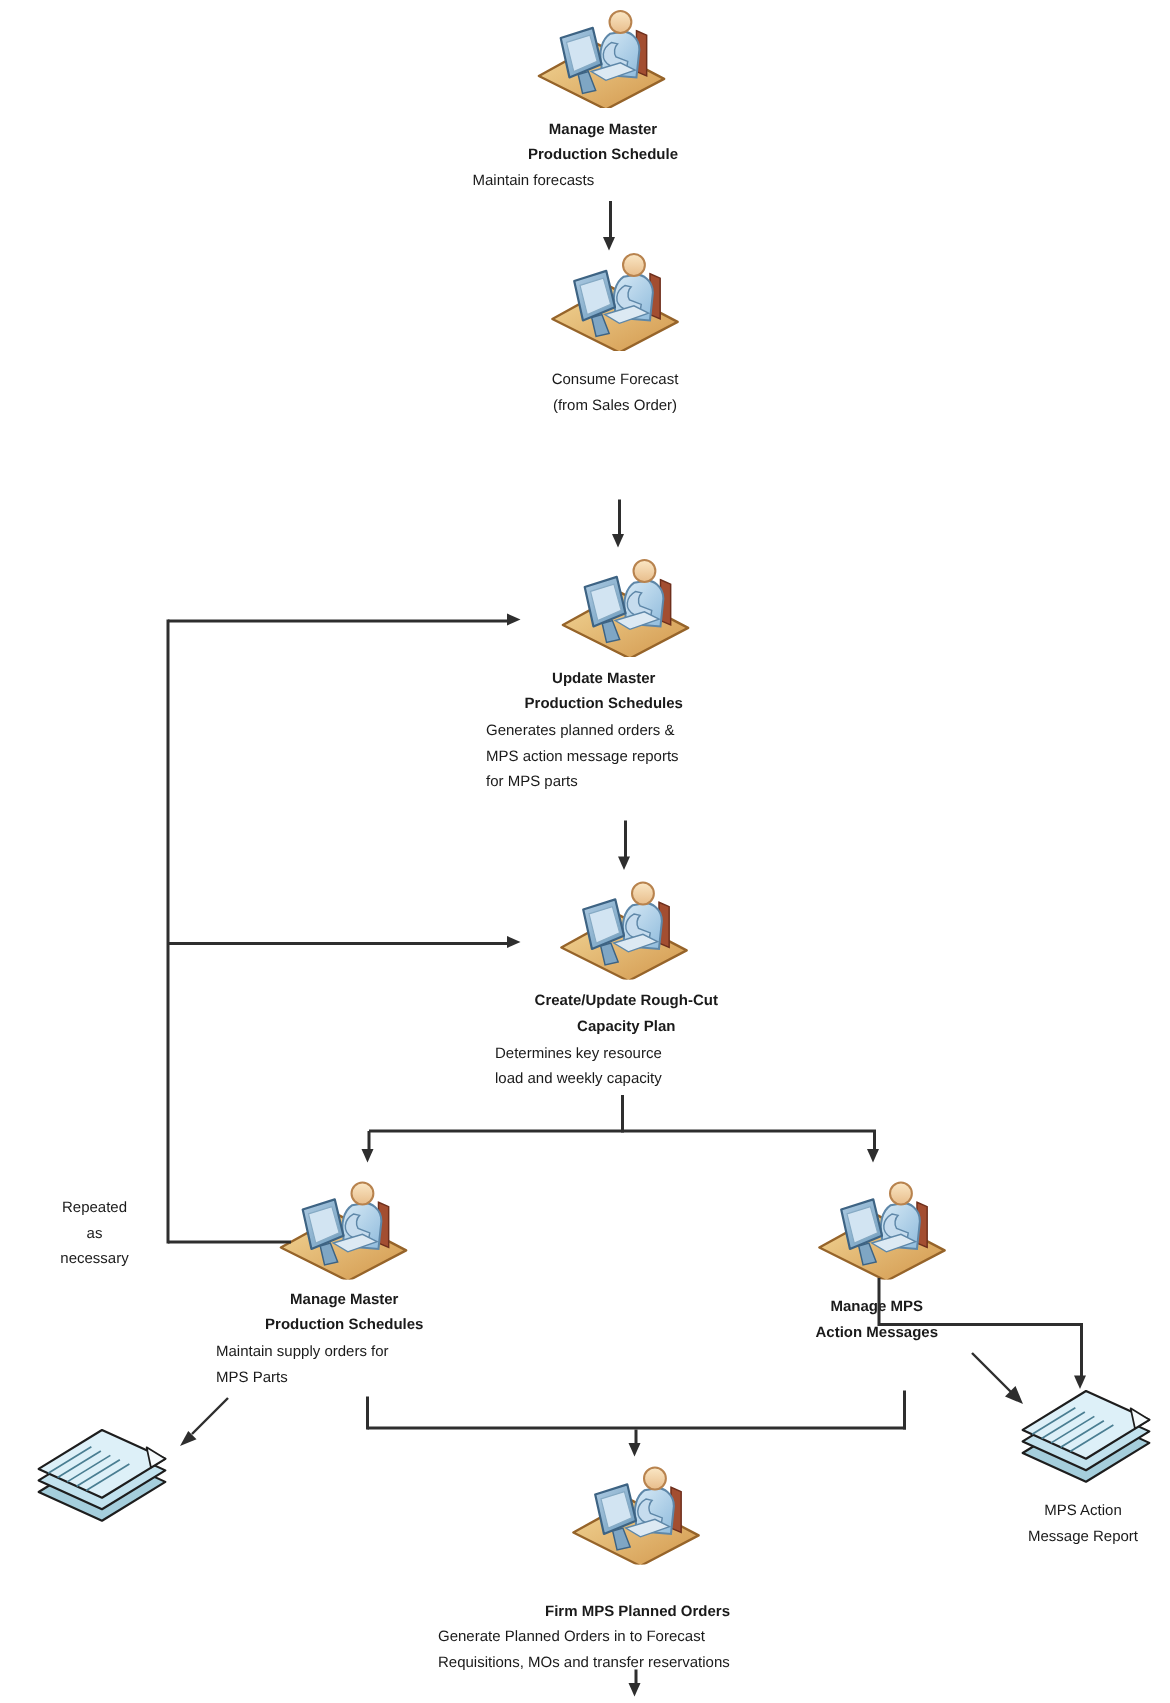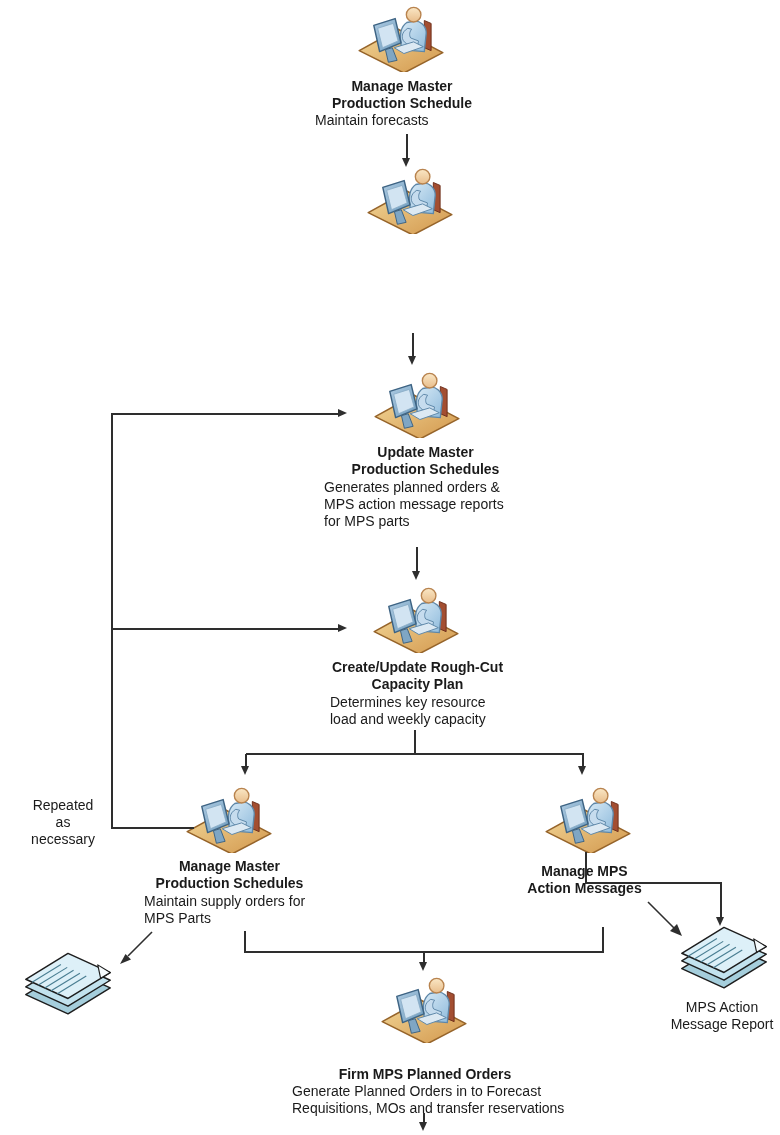--- a/index.html
+++ b/index.html
@@ -1,19 +1,19 @@
 <!DOCTYPE html>
 <html style="--line: #2e2e2e; --text: #1a1a1a; --desk: #ddb06a; --person_body: #a9cce4; --skin: #f2d8b0; --chair: #a34e31; --paper: #ddf0f8;"><head>
 <meta charset="utf-8">
 <style>
   html,body{margin:0;padding:0;background:#fff;}
   .canvas{position:relative;width:780px;height:1135px;background:#fff;overflow:hidden;
           font-family:"Liberation Sans",sans-serif;color:var(--text,#1a1a1a);}
   .ico{position:absolute;}
-  .t{position:absolute;font-size:14px;line-height:17px;white-space:pre-line;color:var(--text,#1a1a1a);}
+  .t{position:absolute;font-size:10px;line-height:17px;white-space:pre-line;color:var(--text,#1a1a1a);}
   .bold{font-weight:bold;}
   .center{text-align:center;}
   .vl{position:absolute;width:2px;background:var(--line,#2e2e2e);}
   .hl{position:absolute;height:2px;background:var(--line,#2e2e2e);}
   .ah-d{position:absolute;width:0;height:0;border-left:4.5px solid transparent;
         border-right:4.5px solid transparent;border-top:9px solid var(--line,#2e2e2e);}
   .ah-r{position:absolute;width:0;height:0;border-top:4.5px solid transparent;
         border-bottom:4.5px solid transparent;border-left:9px solid var(--line,#2e2e2e);}
   .diag{position:absolute;overflow:visible;}
   .defs{position:absolute;width:0;height:0;}
@@ -94,22 +94,24 @@
       <use href="#doc-def"></use>
     </svg>
   <svg class="ico" style="left:676px;top:926px" width="96" height="68" viewBox="0 0 100 70">
       <use href="#doc-def"></use>
     </svg>
 
   <div class="t bold center" style="left:300px;top:78px;width:204px">Manage Master
 Production Schedule</div>
   <div class="t" style="left:315px;top:112px">Maintain forecasts</div>
 
+  <div class="t center" style="left:330px;top:245px;width:160px">Consume Forecast
+(from Sales Order)</div>
 
-  <div class="t bold center" style="left:323px;top:444px;width:205px">Update Master
+  <div class="t bold center" style="left:300px;top:444px;width:205px">Update Master
 Production Schedules</div>
   <div class="t" style="left:324px;top:479px">Generates planned orders &amp;
 MPS action message reports
 for MPS parts</div>
 
   <div class="t bold center" style="left:305px;top:659px;width:225px">Create/Update Rough-Cut
 Capacity Plan</div>
   <div class="t" style="left:330px;top:694px">Determines key resource
 load and weekly capacity</div>
 

